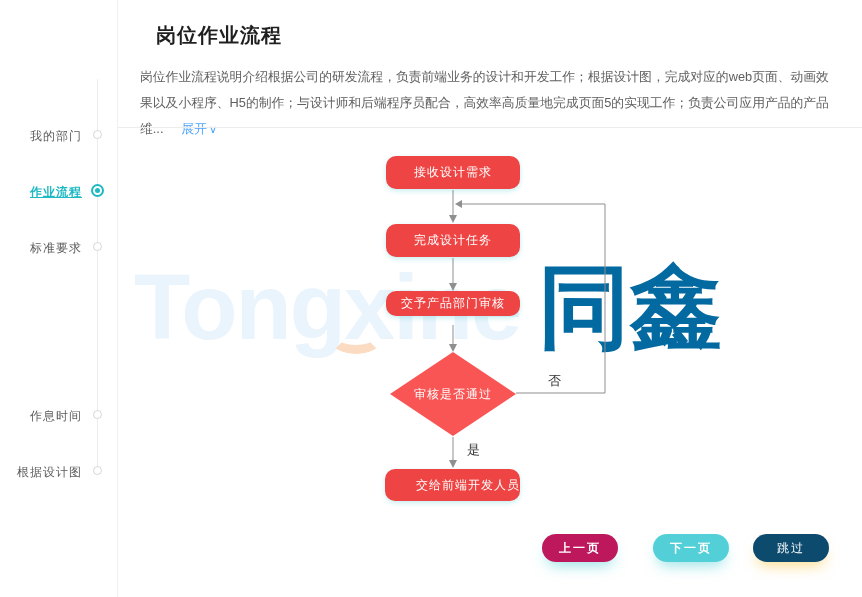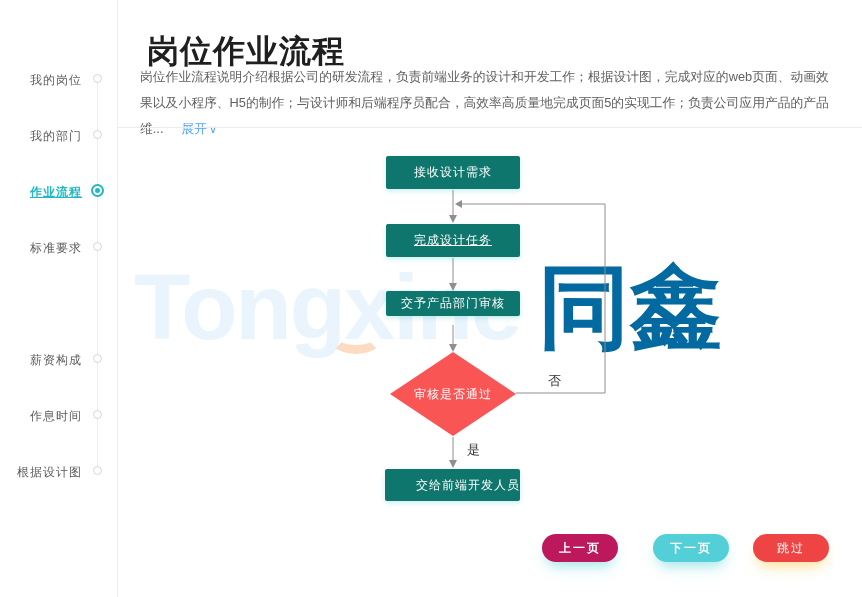--- a/index.html
+++ b/index.html
@@ -12,77 +12,69 @@
   
   .sidebar { position:absolute; left:0; top:0; width:118px; height:597px; border-right:1px solid #f0f0f0; background:#fff; }
   .timeline-line { position:absolute; left:97px; top:79px; width:1px; height:392px; background:#ededed; }
   .side-item { position:absolute; left:0; width:118px; height:18px; cursor:pointer; }
   .side-label { position:absolute; left:8px; top:2px; width:74px; text-align:right; font-size:12px; color:#5c5c5c; letter-spacing:1px; }
   .side-dot { position:absolute; left:93px; top:4px; width:9px; height:9px; border:1px solid #d6d6d6; border-radius:50%; background:#fff; }
   .side-item.active .side-label { color:#1eb9c3; font-weight:bold;text-decoration:underline; }
   .side-item.active .side-dot { left:91px; top:2px; width:13px; height:13px; border:2.5px solid #1eb9c3; }
   .side-item.active .side-dot::after { content:""; position:absolute; left:1.5px; top:1.5px; width:5px; height:5px; border-radius:50%; background:#1eb9c3; }
   
-  .page-title { position:absolute; left:147px; top:22px; font-size:32px; font-weight:800; color:#1f1f1f; letter-spacing:1px;margin-top:8px; }
+  .page-title { position:absolute; left:156px; top:22px; font-size:20px; font-weight:800; color:#1f1f1f; letter-spacing:1px; }
   .desc { position:absolute; left:140px; top:64px; width:700px; font-size:12.8px; line-height:26px; color:#606060; }
   .expand-link { color:#4da3ff; margin-left:18px; cursor:pointer; white-space:nowrap; }
   .expand-chevron { font-size:11px; margin-left:2px; }
   .header-divider { position:absolute; left:118px; top:127px; width:744px; height:1px; background:#ececec; }
   
   .watermark { position:absolute; left:134px; top:246px; z-index:0; font-weight:bold; font-size:92px; white-space:nowrap; letter-spacing:-2px; user-select:none; }
   .wm-latin { color:#e9f4fc; }
   .wm-cjk   { color:#0369a1; letter-spacing:0; margin-left:18px; }
   .wm-arc { position:absolute; left:330px; top:324px; width:52px; height:30px; border:9px solid transparent; border-bottom-color:#fbdcc3; border-radius:50%; z-index:0; }
   
   .flow-svg { position:absolute; left:0; top:0; width:862px; height:597px; z-index:1; pointer-events:none; }
   .flow-node { position:absolute; z-index:2; display:flex; align-items:center; justify-content:center; color:#fff; font-size:12px; letter-spacing:1px; }
-  .proc { background:#0f766e; border-radius:2px; box-shadow:0 2px 5px rgba(41,192,201,.25); }
+  .proc { background:#ef4444; border-radius:10px; box-shadow:0 2px 5px rgba(41,192,201,.25); }
   .node1 { left:386px; top:156px; width:134px; height:33px; }
-  .node2 { left:386px; top:224px; width:134px; height:33px;text-decoration:underline; }
+  .node2 { left:386px; top:224px; width:134px; height:33px; }
   .node3 { left:386px; top:291px; width:134px; height:25px; }
   .node4 { left:385px; top:469px; width:135px; height:32px;justify-content:flex-end; }
   .decision { left:390px; top:352px; width:126px; height:84px; background:#fa5555; clip-path:polygon(50% 0, 100% 50%, 50% 100%, 0 50%); }
   .edge-label { position:absolute; z-index:2; font-size:13px; color:#333; background:#fff; padding:0 3px; }
   .label-no  { left:545px; top:372px; }
   .label-yes { left:464px; top:441px; }
   
   .pager-btn { position:absolute; top:534px; width:76px; height:28px; border:none; border-radius:14px; color:#fff; font-size:12px; letter-spacing:2px; cursor:pointer; font-family:inherit; }
   .btn-prev { left:542px; background:#be185d; box-shadow:0 8px 14px -4px rgba(83,208,215,.55);font-weight:bold; }
   .btn-next { left:653px; background:#53d0d7; box-shadow:0 8px 14px -4px rgba(83,208,215,.55);font-weight:bold; }
-  .btn-skip { left:753px; background:#ef4444; box-shadow:0 8px 14px -4px rgba(250,194,60,.55); }
+  .btn-skip { left:753px; background:#0c4a6e; box-shadow:0 8px 14px -4px rgba(250,194,60,.55); }
 </style>
 </head>
 <body>
 
 <div class="watermark">
   <span class="wm-latin">Tongxine</span><span class="wm-cjk">同鑫</span>
 </div>
 <div class="wm-arc"></div>
 
 <div class="sidebar">
   <div class="timeline-line"></div>
 
-  <div class="side-item" style="top:70px">
-    <span class="side-label">我的岗位</span>
-    <span class="side-dot"></span>
-  </div>
   <div class="side-item" style="top:126px">
     <span class="side-label">我的部门</span>
     <span class="side-dot"></span>
   </div>
   <div class="side-item active" style="top:182px">
     <span class="side-label">作业流程</span>
     <span class="side-dot"></span>
   </div>
   <div class="side-item" style="top:238px">
     <span class="side-label">标准要求</span>
-    <span class="side-dot"></span>
-  </div>
-  <div class="side-item" style="top:350px">
-    <span class="side-label">薪资构成</span>
     <span class="side-dot"></span>
   </div>
   <div class="side-item" style="top:406px">
     <span class="side-label">作息时间</span>
     <span class="side-dot"></span>
   </div>
   <div class="side-item" style="top:462px">
     <span class="side-label">根据设计图</span>
     <span class="side-dot"></span>
   </div>

